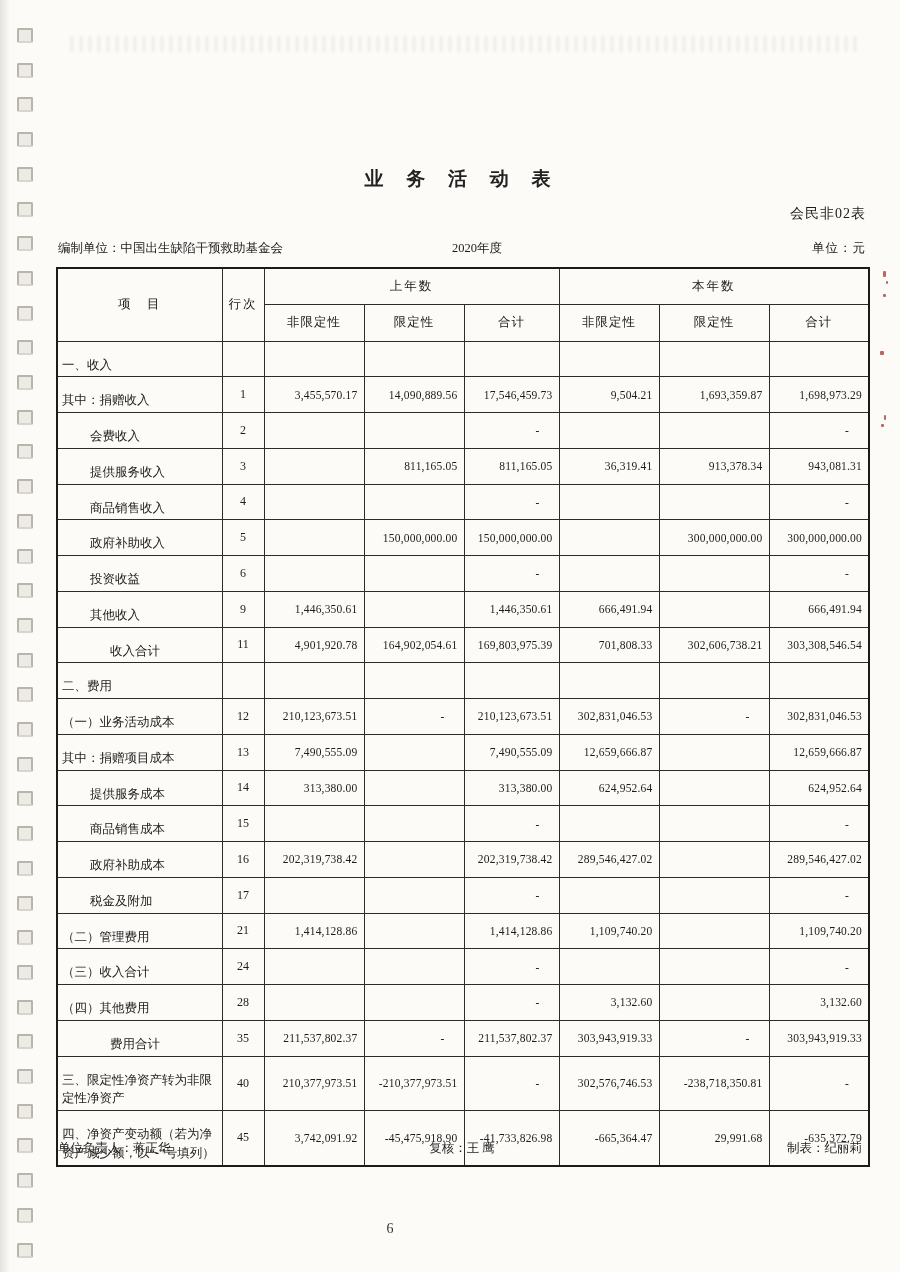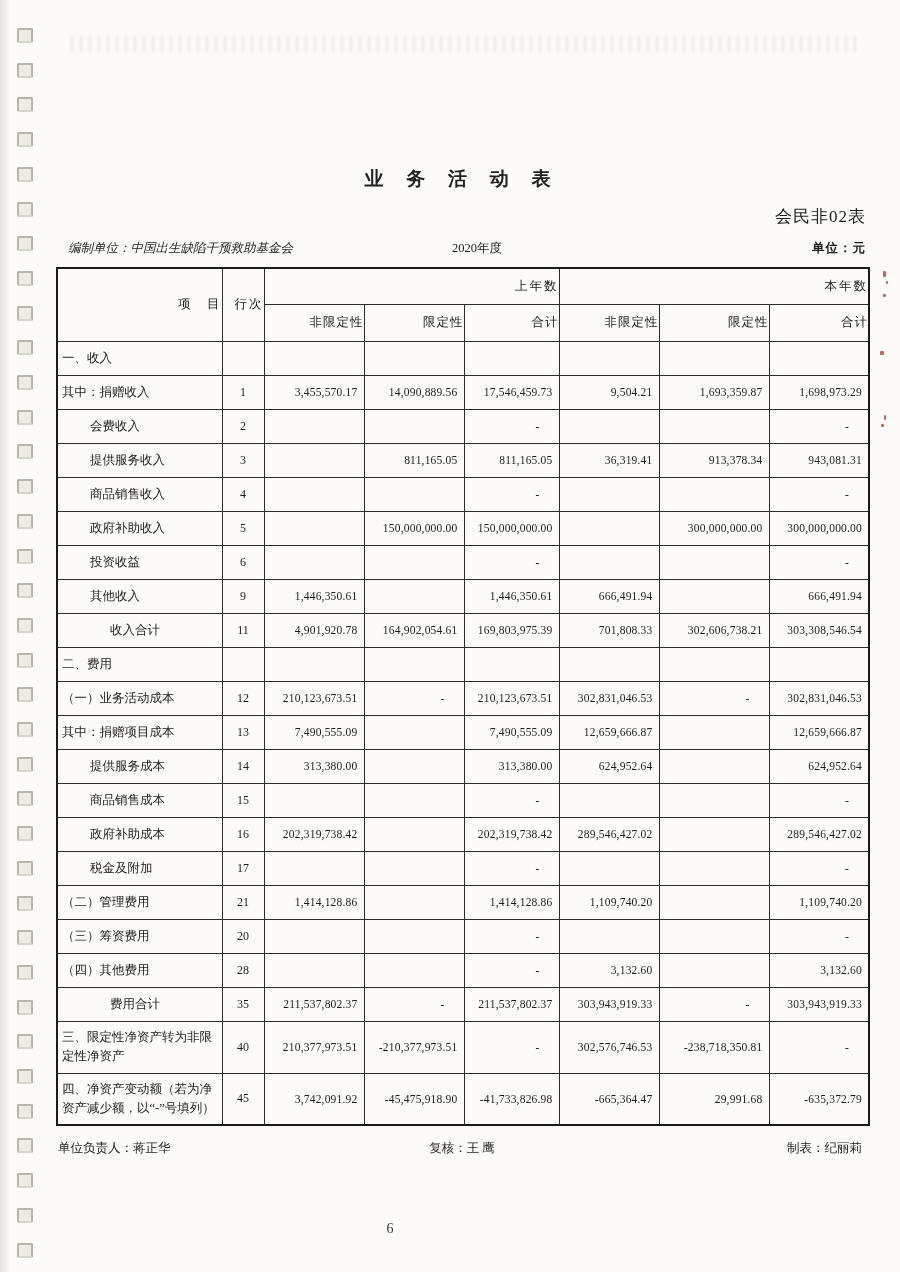--- a/index.html
+++ b/index.html
@@ -41,39 +41,39 @@
 
   .content { position:absolute; left:56px; top:0; width:812px; }
 
   .title {
     position:absolute; top:166px; left:0; width:100%;
     text-align:center; font-size:19px; font-weight:700; letter-spacing:9px;
     color:#222;
   }
   .form-code {
     position:absolute; top:205px; right:2px;
-    font-size:17px; letter-spacing:1px;
+    font-size:14px; letter-spacing:1px;
   }
   .info-line { position:absolute; top:240px; left:0; width:100%; height:18px; font-size:12.5px; }
-  .info-left { position:absolute; left:12px;font-style:italic; }
+  .info-left { position:absolute; left:2px; }
   .info-period { position:absolute; left:396px; }
-  .info-unit { position:absolute; right:2px; letter-spacing:1px;font-weight:bold; }
+  .info-unit { position:absolute; right:2px; letter-spacing:1px; }
 
   table.main {
     position:absolute; top:267px; left:0; width:812px;
     border-collapse:collapse; table-layout:fixed;
     border:2.5px solid #1b1b1b;
   }
   th, td { border:1px solid #2c2c2c; overflow:hidden; }
-  thead th { font-weight:400; font-size:12.5px; text-align:right; letter-spacing:2px; }
+  thead th { font-weight:400; font-size:12.5px; text-align:center; letter-spacing:2px; }
   thead tr.h1 th { height:36px; }
   thead tr.h2 th { height:37px; letter-spacing:1px; }
   tbody td { height:34px; font-size:12.5px; }
   tbody tr.tall td { height:52px; }
-  td.item { text-align:left; padding:2px 3px 2px 4px; line-height:1.5; }
+  td.item { text-align:left; padding:14px 3px 2px 4px; line-height:1.5; }
   td.item.ind1 { padding-left:32px; }
   td.item.ind2 { padding-left:52px; }
   td.line { text-align:center; font-size:12px; font-family:"Liberation Serif","DejaVu Serif",serif; }
   td.num { text-align:right; padding-right:6px; font-size:11.5px; letter-spacing:.2px; }
   td.num.dash { padding-right:19px; }
 
   .footer-line {
     position:absolute; top:1140px; left:0; width:100%;
     display:grid; grid-template-columns:1fr auto 1fr;
     font-size:12.5px;
@@ -343,22 +343,22 @@
             <td class="item ind0">（二）管理费用</td>
             <td class="line">21</td>
             <td class="num">1,414,128.86</td>
             <td class="num"></td>
             <td class="num">1,414,128.86</td>
             <td class="num">1,109,740.20</td>
             <td class="num"></td>
             <td class="num">1,109,740.20</td>
           </tr>
           <tr>
-            <td class="item ind0">（三）筹资费用</td>
-            <td class="line">20</td>
+            <td class="item ind0">（三）收入合计</td>
+            <td class="line">24</td>
             <td class="num"></td>
             <td class="num"></td>
             <td class="num dash">-</td>
             <td class="num"></td>
             <td class="num"></td>
             <td class="num dash">-</td>
           </tr>
           <tr>
             <td class="item ind0">（四）其他费用</td>
             <td class="line">28</td>

